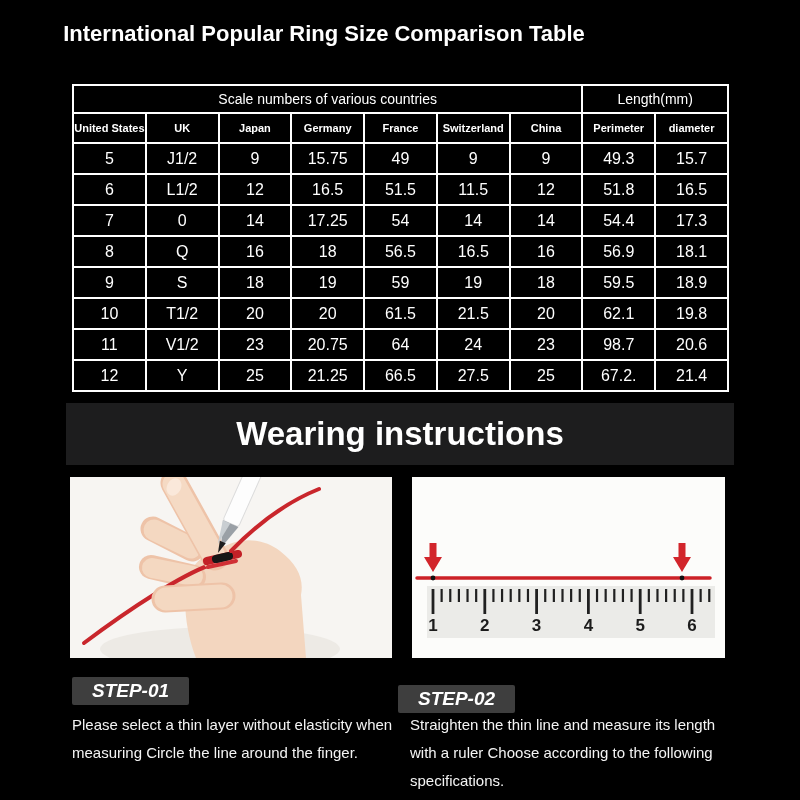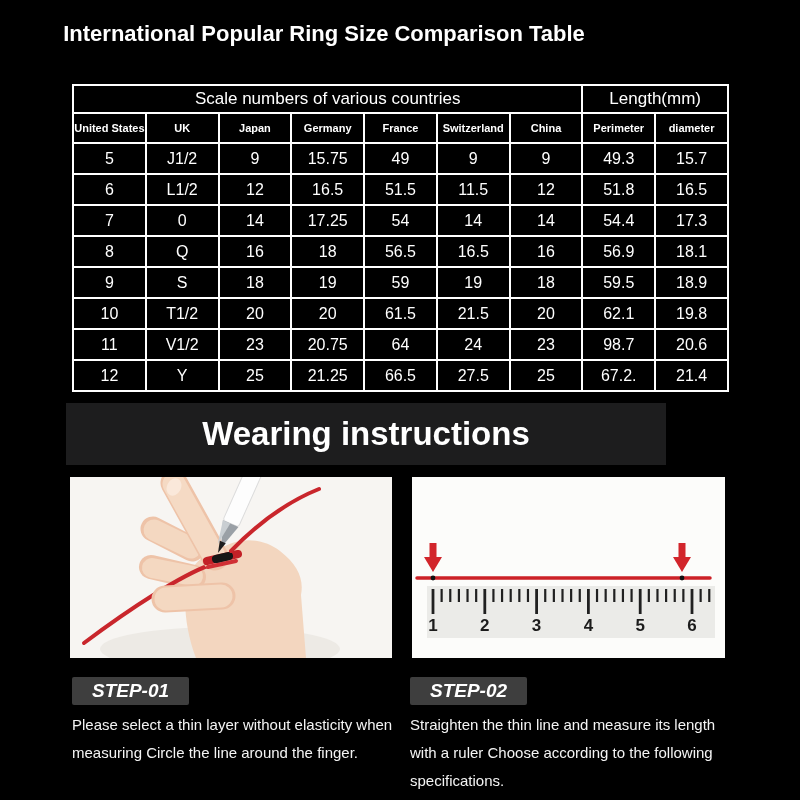--- a/index.html
+++ b/index.html
@@ -4,33 +4,33 @@
 <style>
   html,body{margin:0;padding:0;background:#000;}
   .page{position:relative;width:800px;height:800px;background:#000;overflow:hidden;
         font-family:"Liberation Sans",sans-serif;color:#fff;}
   .title{position:absolute;top:21px;left:0;width:648px;text-align:center;
          font-size:22px;font-weight:bold;color:#fff;}
   table.size-table{position:absolute;left:72px;top:84px;width:657px;
          border-collapse:collapse;table-layout:fixed;background:#000;}
   .size-table th,.size-table td{border:2px solid #fff;text-align:center;vertical-align:middle;
          color:#fff;overflow:hidden;white-space:nowrap;padding:0;}
-  .group-h{height:26px;font-size:17px;font-weight:normal;}
+  .group-h{height:26px;font-size:14px;font-weight:normal;}
   .col-h{height:28px;font-size:11px;font-weight:bold;}
   .size-table tbody td{height:29px;font-size:16px;}
-  .banner{position:absolute;left:66px;top:403px;width:600px;height:62px;background:#1d1d1e;
+  .banner{position:absolute;left:66px;top:403px;width:668px;height:62px;background:#1d1d1e;
          text-align:center;line-height:62px;font-size:33px;font-weight:bold;color:#fff;}
   .photo{position:absolute;top:477px;height:181px;}
   .photo.left{left:70px;width:322px;}
   .photo.right{left:412px;width:313px;}
   .photo svg{display:block;}
   .badge{position:absolute;top:677px;height:28px;line-height:28px;padding:0 20px;
          background:#3e3e3e;color:#fff;font-size:19px;font-weight:bold;border-radius:2px;font-style:italic;}
   .badge.b1{left:72px;}
-  .badge.b2{left:410px;}
+  .badge.b2{left:398px;margin-top:8px;}
   .para{position:absolute;top:711px;font-size:15px;line-height:28px;color:#f4f4f4;
          white-space:pre-line;}
   .para.p1{left:72px;width:350px;}
   .para.p2{left:410px;width:340px;}
 </style>
 </head>
 <body>
 
 <div class="page">
 

